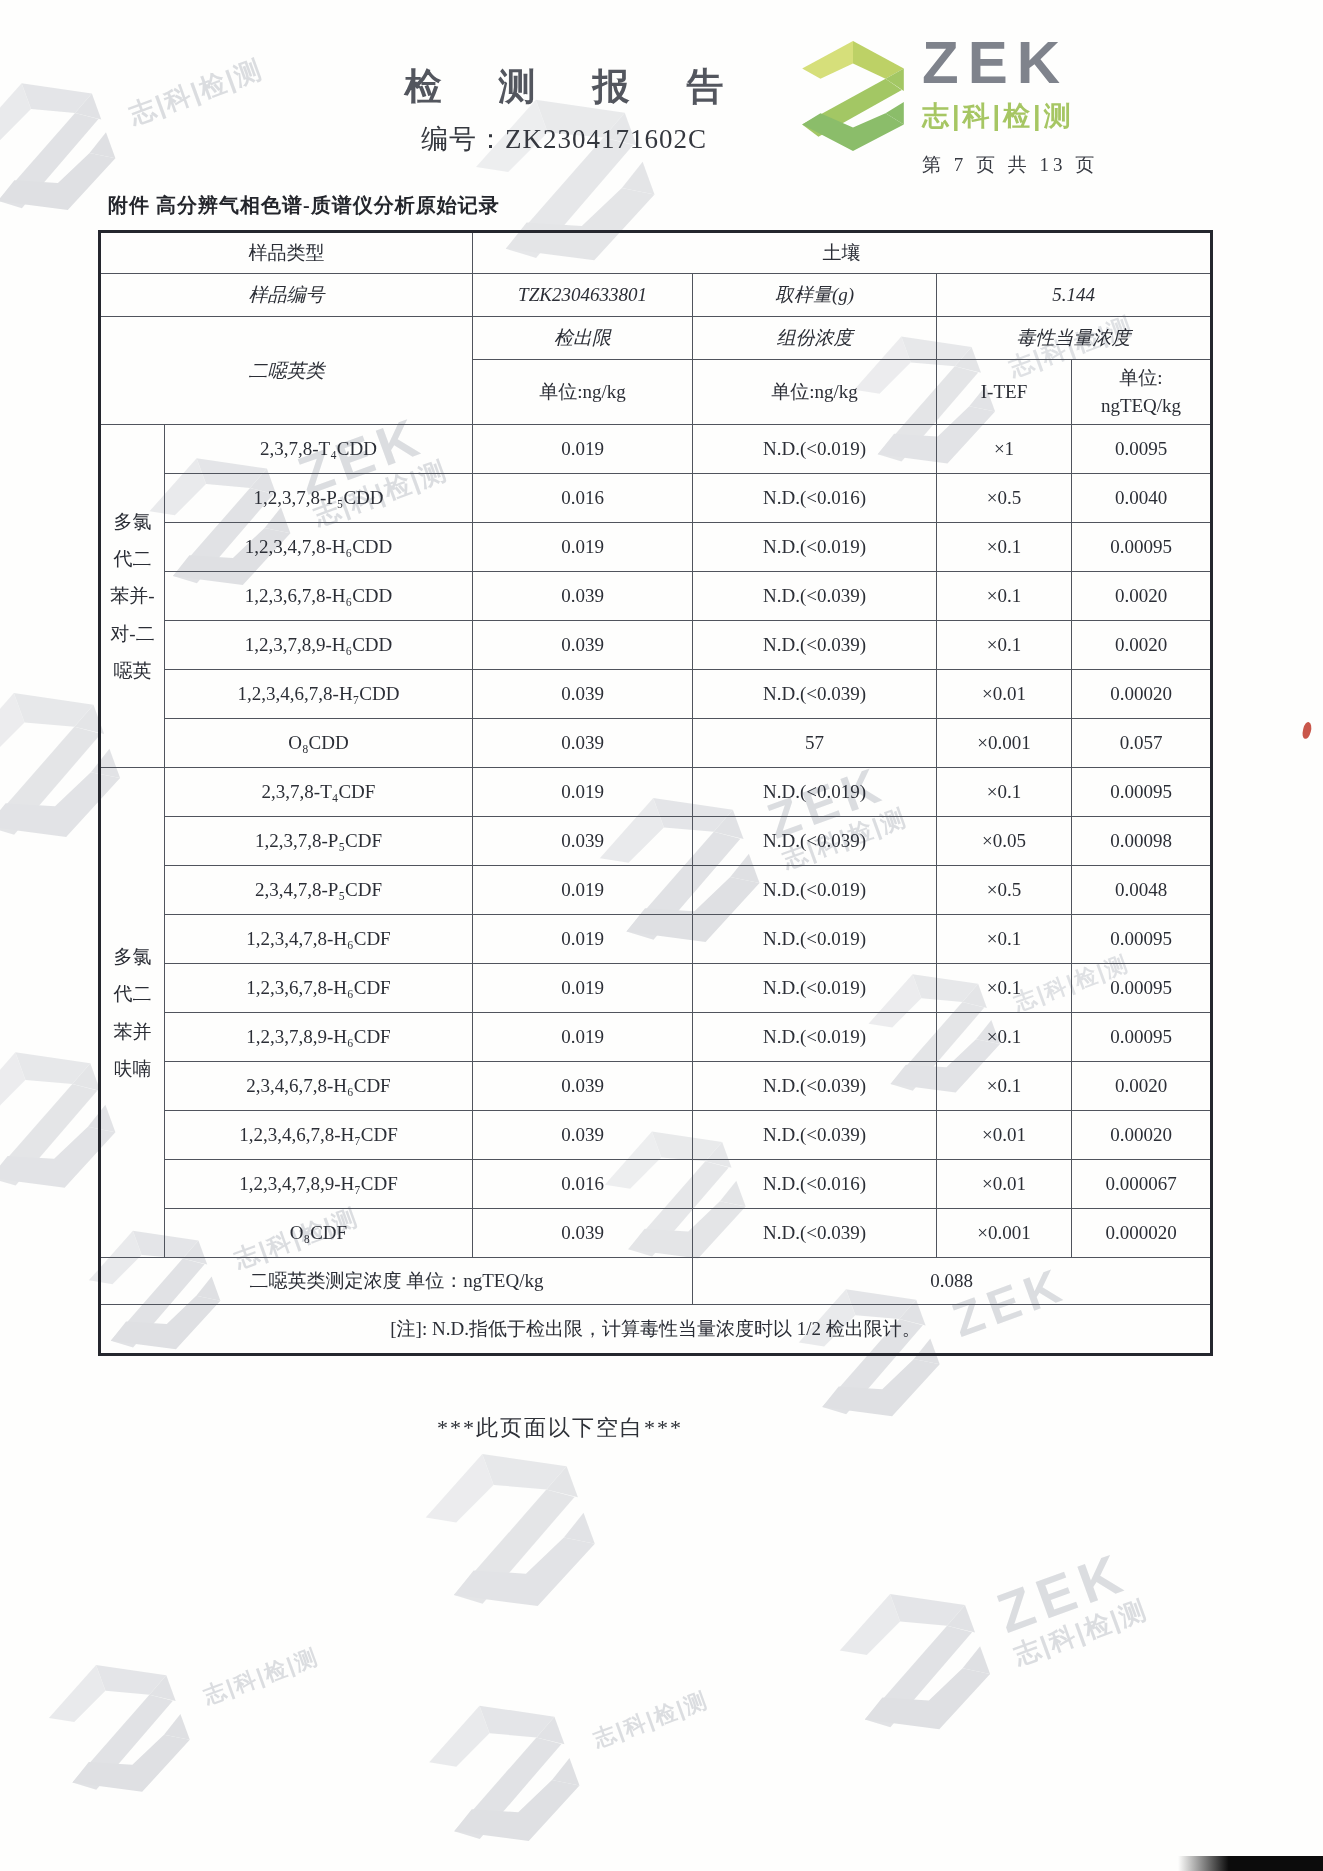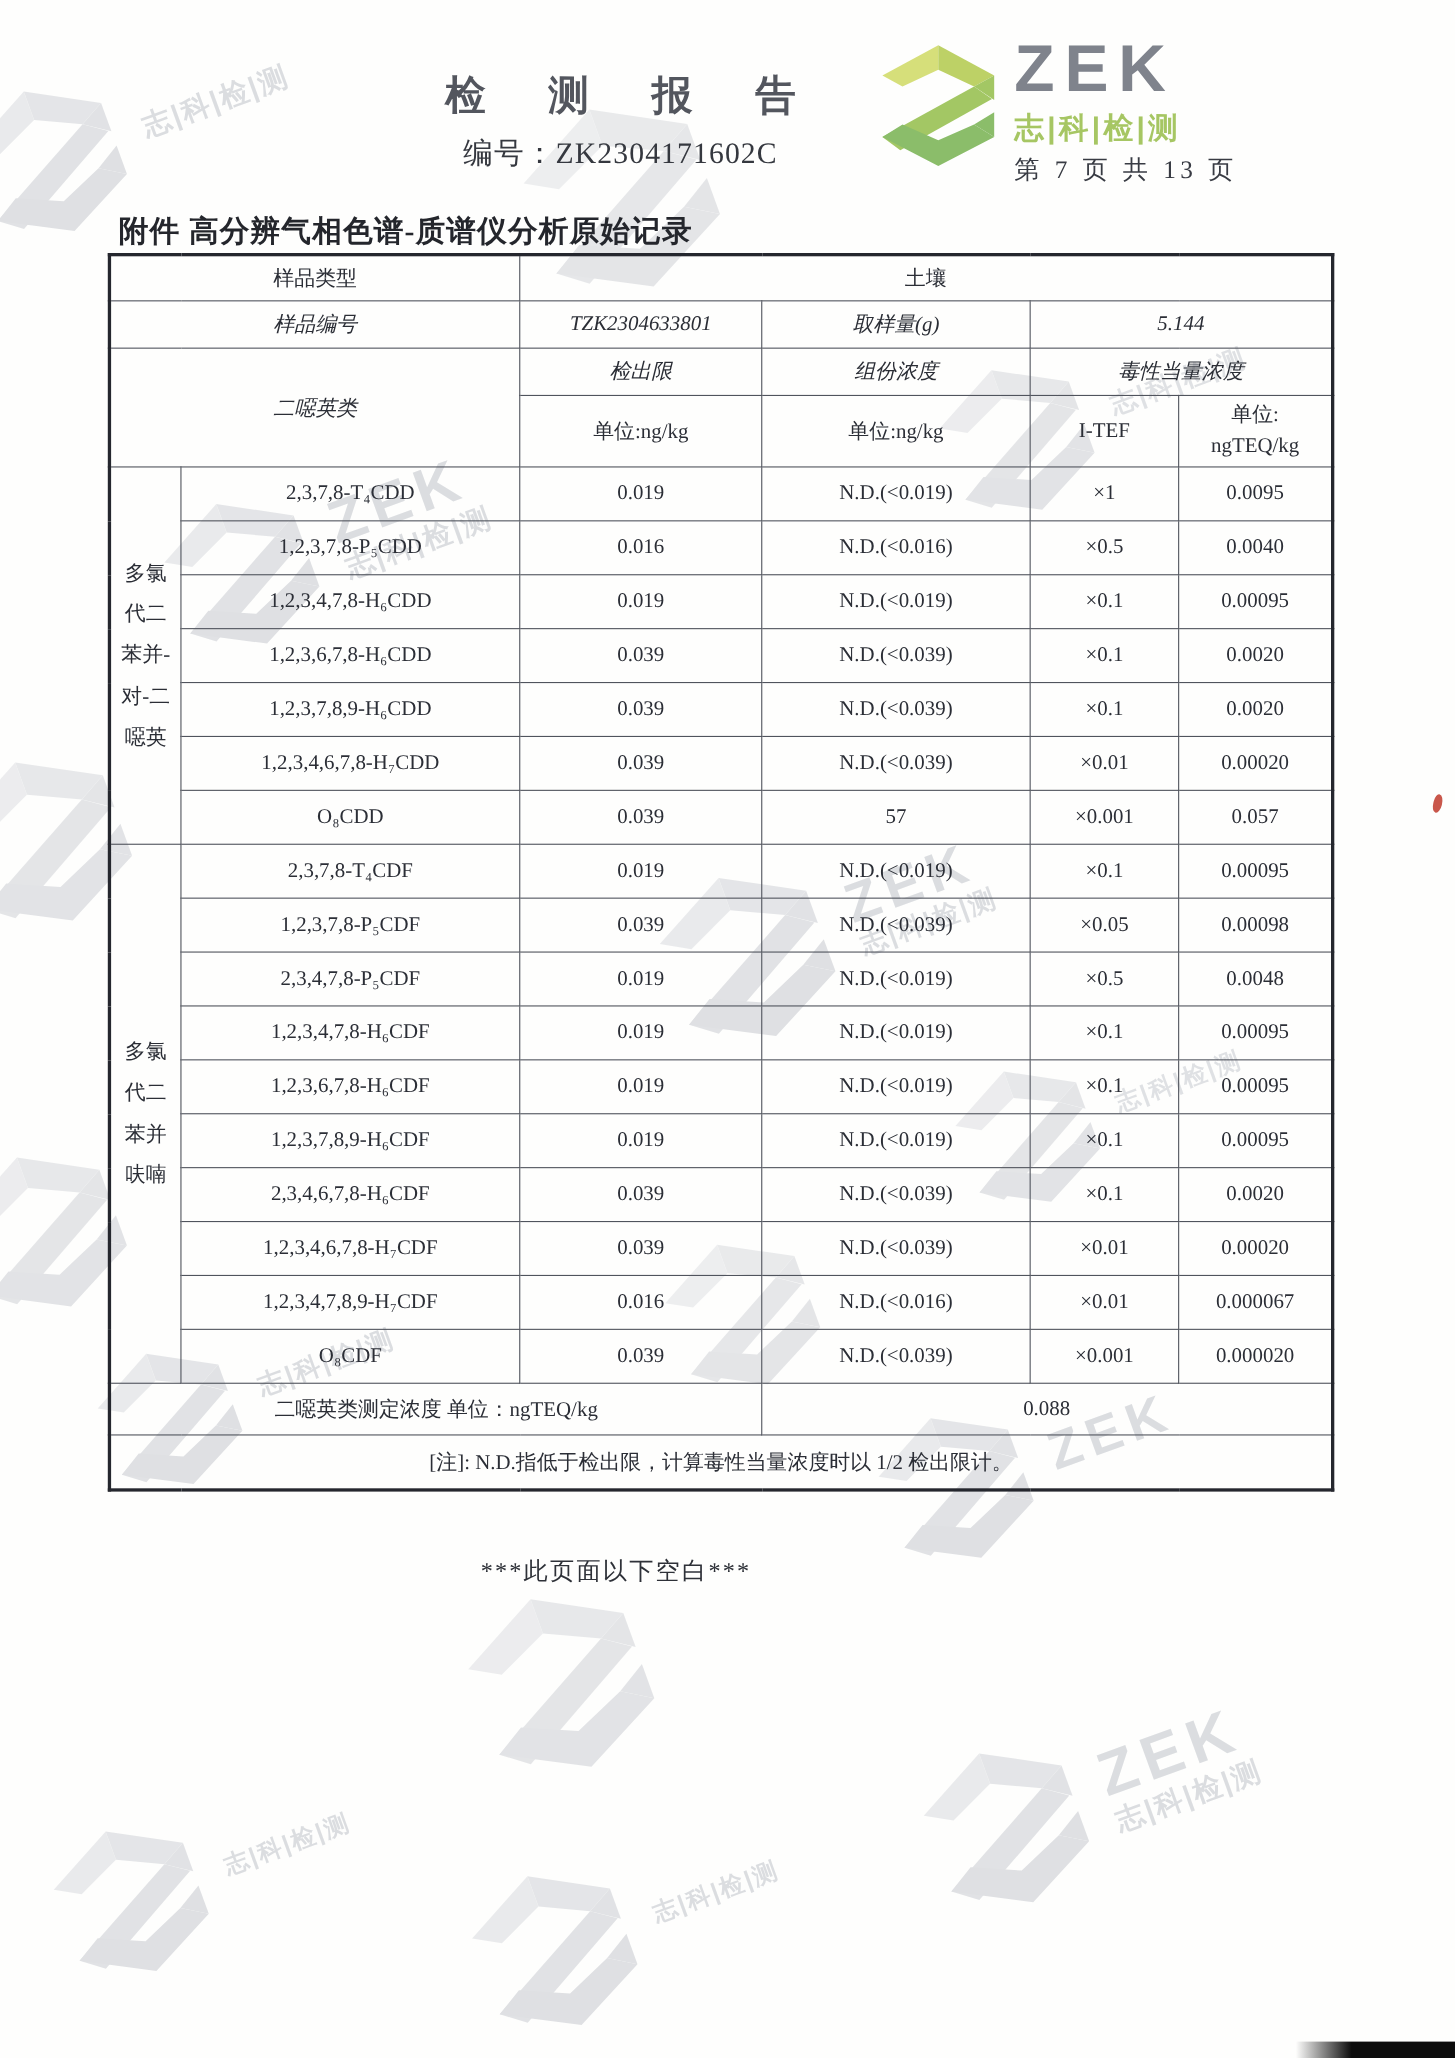--- a/index.html
+++ b/index.html
@@ -18,23 +18,23 @@
   
   .header-center{position:absolute;left:4px;top:62px;width:1120px;text-align:center;}
   .doc-title{font-size:37px;font-weight:700;color:#53565e;letter-spacing:57px;text-indent:57px;}
   .doc-no{margin-top:9px;font-size:27px;color:#35383f;letter-spacing:1px;}
   .brand{position:absolute;left:792px;top:34px;display:flex;align-items:flex-start;}
   .brand-text{margin-left:8px;display:flex;flex-direction:column;}
   .brand-zek{font-family:"Liberation Sans",sans-serif;font-weight:800;font-size:60px;
              line-height:.95;color:#7f838c;letter-spacing:9px;}
   .brand-sub{margin-top:7px;font-family:"Liberation Sans",sans-serif;font-weight:700;
              font-size:27px;color:#a6c663;letter-spacing:3px;}
-  .brand-page{margin-top:5px;font-size:23px;color:#383b43;letter-spacing:4px;}
-  
-  .attach{position:absolute;left:108px;top:192px;font-size:27px;font-weight:700;
+  .brand-page{margin-top:18px;font-size:19px;color:#383b43;letter-spacing:4px;}
+  
+  .attach{position:absolute;left:108px;top:192px;font-size:20px;font-weight:700;
           color:#24262c;letter-spacing:1px;}
   
   table.rpt{position:absolute;left:98px;top:230px;width:1112px;
             border-collapse:collapse;table-layout:fixed;
             font-size:19px;color:#2b2e36;text-align:center;
             border:3px solid #25272e;background:transparent;}
   table.rpt td{border:1.5px solid #50545d;padding:0 2px;vertical-align:middle;height:48px;}
   tr.h40 td{height:40px;} tr.h42 td{height:42px;font-style:italic;} tr.h64 td{height:64px;}
   tr.h46 td{height:46px;} tr.hnote td{height:48px;}
   td.ml{white-space:pre-line;line-height:1.45;}

